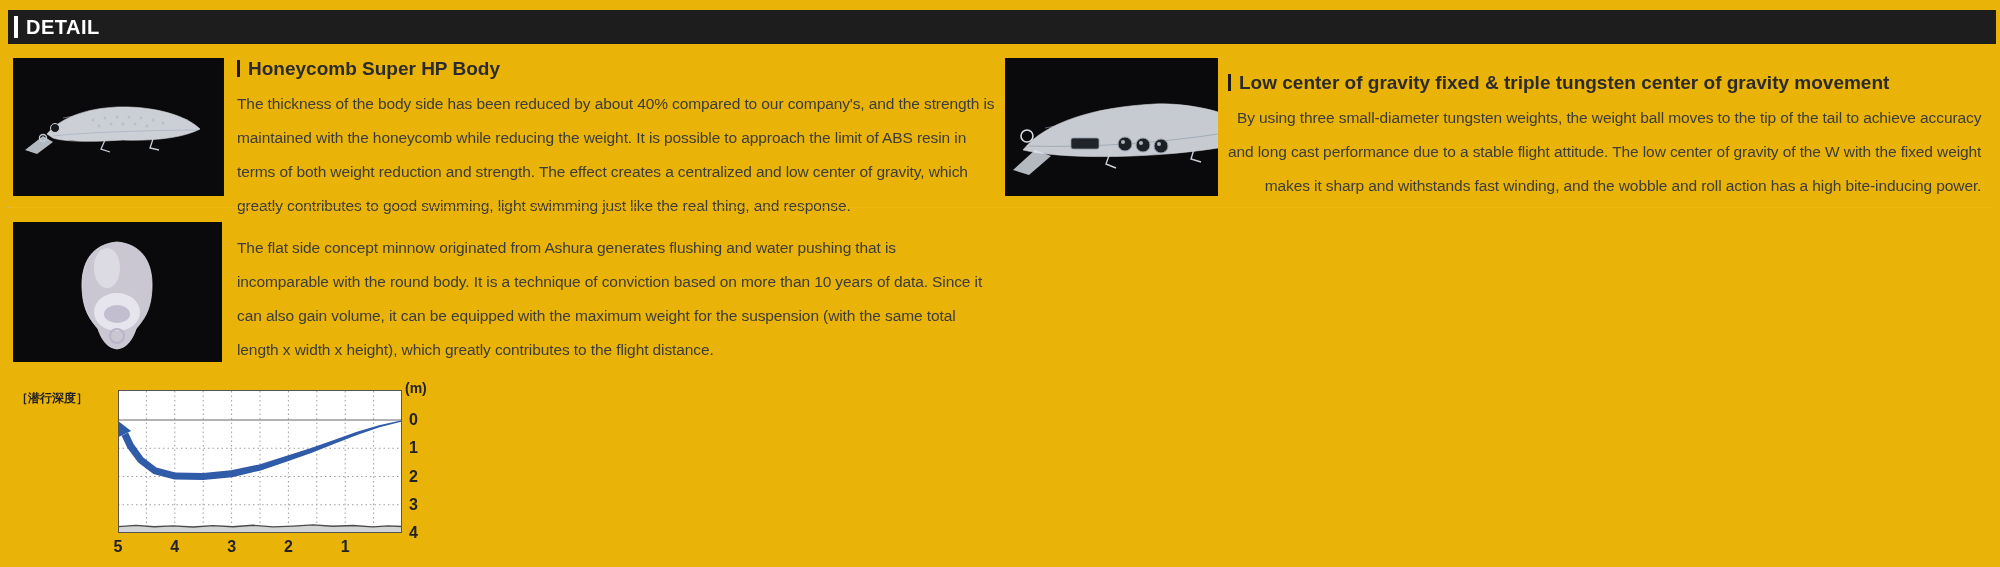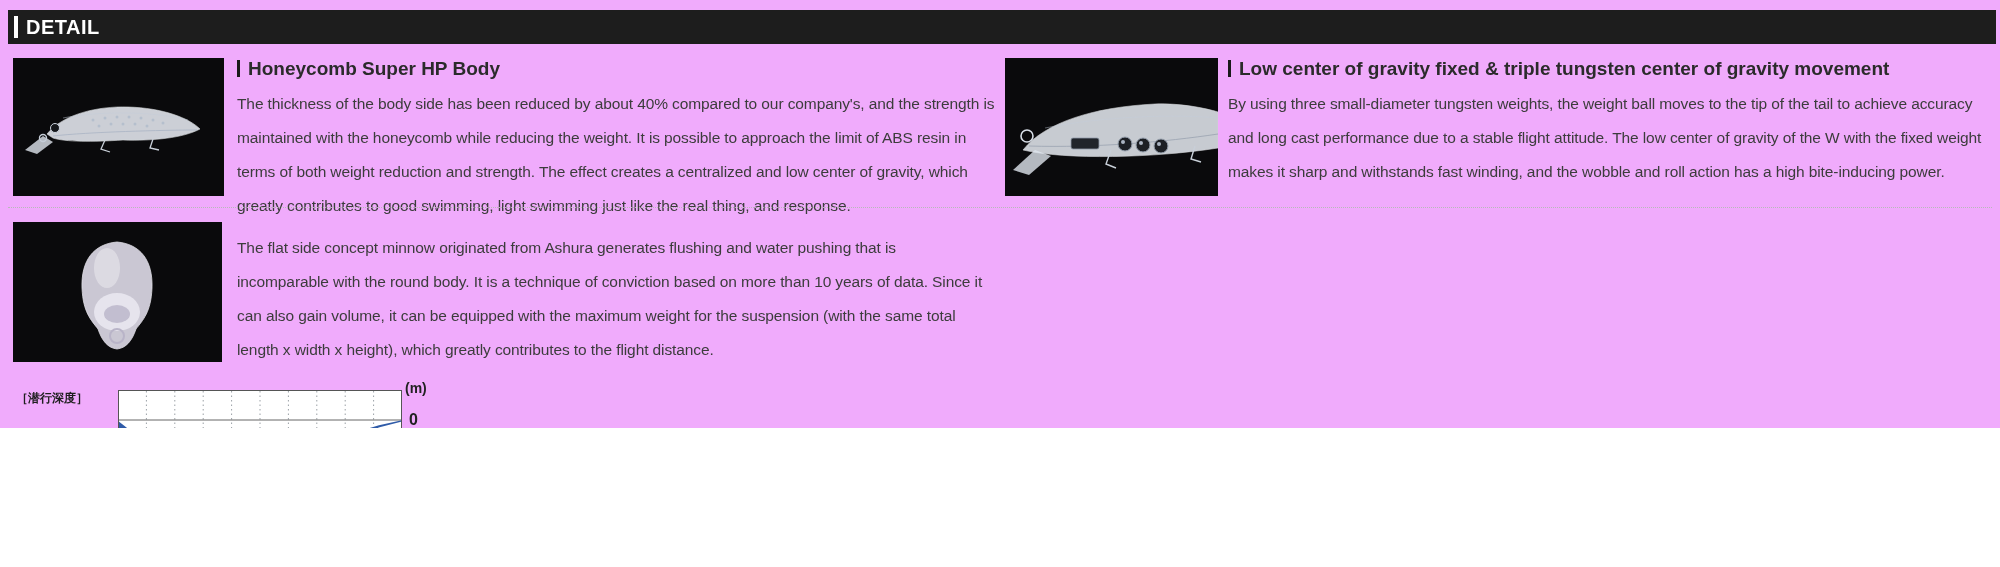--- a/index.html
+++ b/index.html
@@ -1,18 +1,18 @@
 <!DOCTYPE html>
 <html><head>
 <meta charset="utf-8">
 <style>
   * { margin:0; padding:0; box-sizing:border-box; }
   html,body { background:#ffffff; }
   #screen {
-    position:relative; width:2000px; height:428px; background:#f0abfc;
+    position:relative; width:2000px; height:567px; background:#eab308;
     font-family:"Liberation Sans", sans-serif; color:#3a3a3a; overflow:hidden;
   }
   
   .header-bar {
     position:absolute; left:8px; top:10px; width:1988px; height:34px;
     background:#1d1d1d; display:flex; align-items:center;
   }
   .header-accent {
     width:4px; height:22px; background:#ffffff; margin-left:6px;
   }
@@ -113,21 +113,21 @@
         <circle cx="120" cy="86" r="7" fill="#1c1f24" stroke="#98a2b0" stroke-width="1"></circle>
         <circle cx="138" cy="87" r="7" fill="#1c1f24" stroke="#98a2b0" stroke-width="1"></circle>
         <circle cx="156" cy="88" r="7" fill="#1c1f24" stroke="#98a2b0" stroke-width="1"></circle>
         <circle cx="118" cy="84" r="2" fill="#aab4c2"></circle>
           <circle cx="136" cy="85" r="2" fill="#aab4c2"></circle>
           <circle cx="154" cy="86" r="2" fill="#aab4c2"></circle>
       </g>
       <path d="M106,92 l-5,14 l10,4 M190,88 l-4,13 l10,3" stroke="#c8cfd8" stroke-width="1.4" fill="none"></path>
     </svg>
   </div>
-  <div class="feature-text" style="left:1228px; top:57px;">
+  <div class="feature-text" style="left:1228px; top:71px;text-align:right;">
     <div class="feature-title-row">
       <div class="title-accent"></div>
       <div class="feature-title">Low center of gravity fixed &amp; triple tungsten center of gravity movement</div>
     </div>
     <div class="feature-body">By using three small-diameter tungsten weights, the weight ball moves to the tip of the tail to achieve accuracy
 and long cast performance due to a stable flight attitude. The low center of gravity of the W with the fixed weight
 makes it sharp and withstands fast winding, and the wobble and roll action has a high bite-inducing power.</div>
   </div>
 
   <div class="divider"></div>

